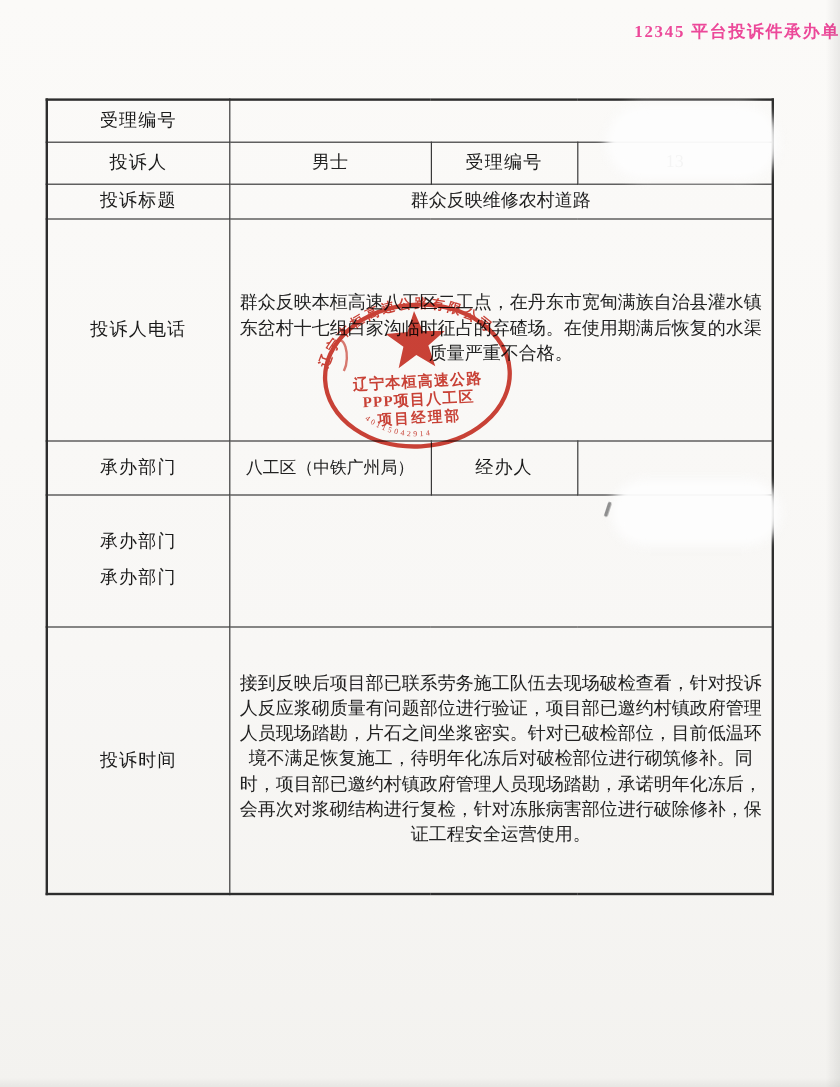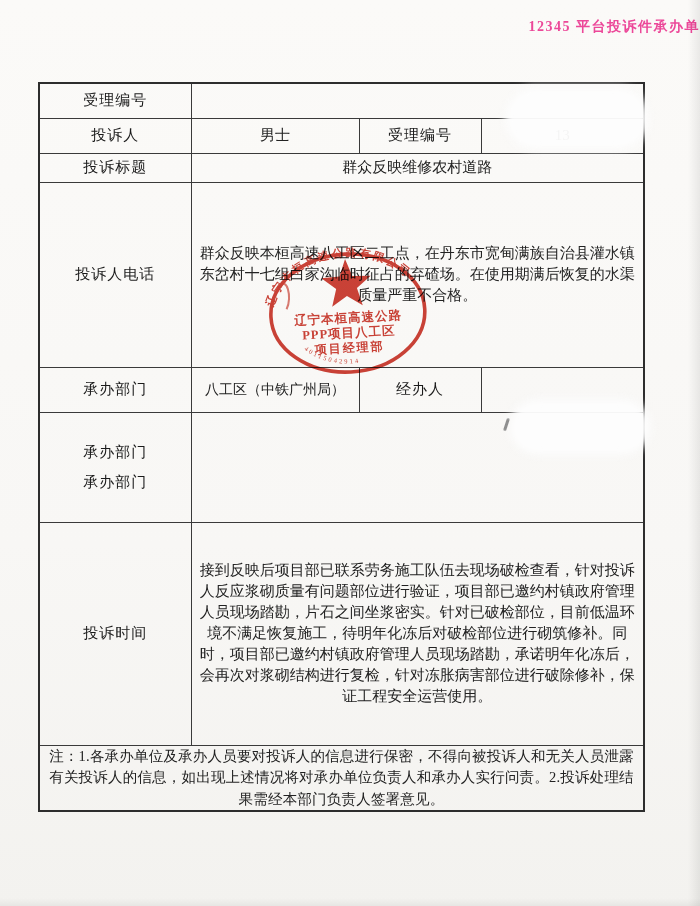--- a/index.html
+++ b/index.html
@@ -106,23 +106,20 @@
         <td class="lbl two-line">
           <span>承办部门</span><br>
           <span>承办部门</span>
         </td>
         <td colspan="3"></td>
       </tr>
       <tr style="height:223px">
         <td class="lbl">投诉时间</td>
         <td colspan="3" class="para">接到反映后项目部已联系劳务施工队伍去现场破检查看，针对投诉人反应浆砌质量有问题部位进行验证，项目部已邀约村镇政府管理人员现场踏勘，片石之间坐浆密实。针对已破检部位，目前低温环境不满足恢复施工，待明年化冻后对破检部位进行砌筑修补。同时，项目部已邀约村镇政府管理人员现场踏勘，承诺明年化冻后，会再次对浆砌结构进行复检，针对冻胀病害部位进行破除修补，保证工程安全运营使用。</td>
       </tr>
-      <tr>
-        <td colspan="4" class="note-cell">注：1.各承办单位及承办人员要对投诉人的信息进行保密，不得向被投诉人和无关人员泄露有关投诉人的信息，如出现上述情况将对承办单位负责人和承办人实行问责。2.投诉处理结果需经本部门负责人签署意见。</td>
-      </tr>
     </tbody>
   </table>
 
   <svg class="stamp" viewBox="0 0 176 148">
     <defs>
       <path id="arcTop" d="M 12,74 A 74,58 0 0 1 164,74" fill="none"></path>
       <path id="arcBottom" d="M 36,98 A 60,47 0 0 0 140,98" fill="none"></path>
     </defs>
     <ellipse cx="88" cy="71" rx="77" ry="59" fill="none" stroke="#c93327" stroke-width="3.6"></ellipse>
     <path d="M88,17 L94.4,34.2 L112.7,35 L98.4,46.4 L103.3,64 L88,53.9 L72.7,64 L77.6,46.4 L63.3,35 L81.6,34.2 Z" fill="#c93327"></path>

